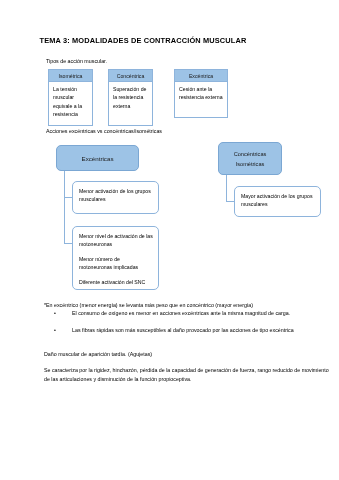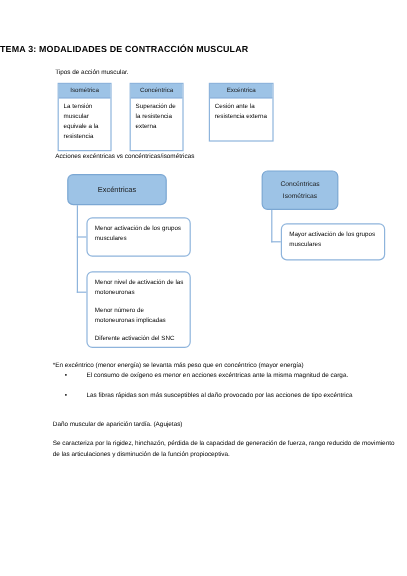--- a/index.html
+++ b/index.html
@@ -21,20 +21,21 @@
     height: 480px;
     background: #ffffff;
   }
 
   
   .doc-title {
     position: absolute;
     left: 0;
     top: 36px;
     width: 286px;
+    text-align: center;
     font-size: 7.4px;
     font-weight: bold;
     letter-spacing: 0.15px;
   }
 
   
   .intro-line {
     position: absolute;
     left: 46px;
     top: 58px;

